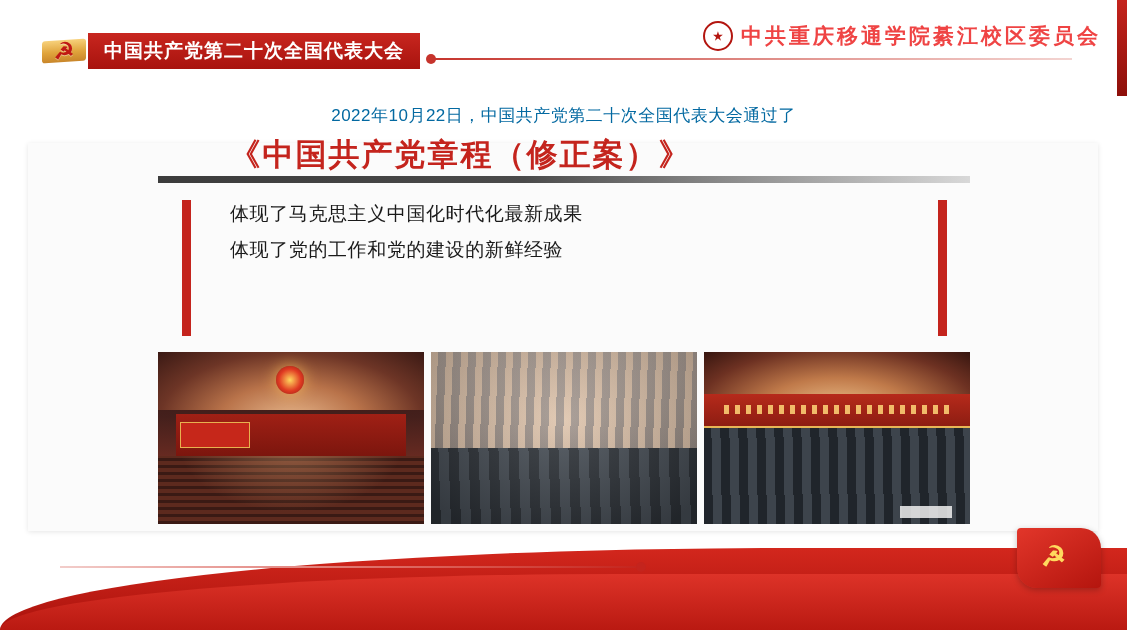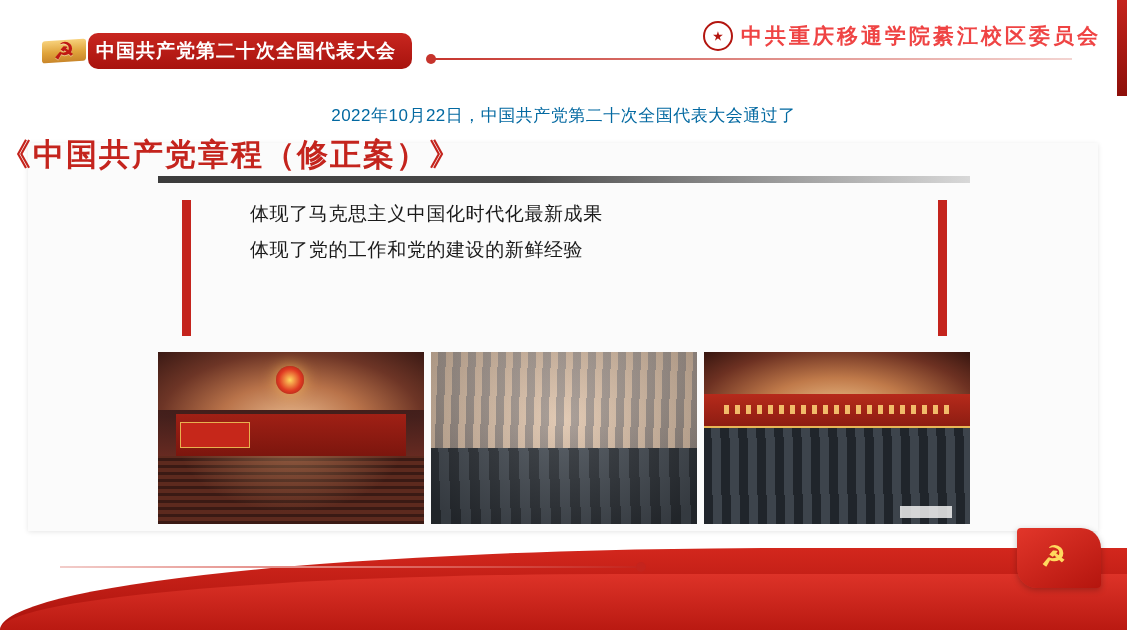--- a/index.html
+++ b/index.html
@@ -54,25 +54,24 @@
     text-align: center;
     font-weight: bold;
     text-shadow: 0 1px 0 rgba(255,255,255,.4);
   }
   .header-title-box {
     background: linear-gradient(180deg,#c8261f 0%, #a8130e 100%);
     color: #ffffff;
     font-size: 19px;
     font-weight: bold;
     letter-spacing: 1px;
-    padding: 6px 16px 7px 8px;
+    padding: 6px 16px 7px 16px;
     height: 36px;
     line-height: 23px;
     white-space: nowrap;
-    border-radius: 10px;
   }
   .header-rule {
     position: absolute;
     left: 432px; top: 58px;
     width: 640px; height: 2px;
     background: linear-gradient(90deg,#c6342c 0%, #e39a95 60%, #f3d4d1 100%);
   }
   .header-dot {
     position: absolute;
     left: 426px; top: 54px;
@@ -121,20 +120,21 @@
     width: 1127px;
     text-align: center;
     font-size: 17px;
     color: #0369a1;
     letter-spacing: .5px;
   }
   .main-title {
     position: absolute;
     left: 0; top: 134px;
     width: 921px;
+    text-align: center;
     font-size: 31px;
     font-weight: bold;
     color: #c4241d;
     letter-spacing: 2px;
     font-family: "DejaVu Serif", serif;
   }
 
   
   .card {
     position: absolute;
@@ -154,21 +154,21 @@
   .bullets {
     position: absolute;
     left: 182px; top: 196px;
     width: 790px;
   }
   .bullet-row {
     position: relative;
     height: 36px;
     display: flex;
     align-items: center;
-    padding-left: 68px;
+    padding-left: 48px;
     font-size: 19px;
     color: #1a1a1a;
     letter-spacing: .6px;
   }
   .bar-left {
     position: absolute;
     left: 182px; top: 200px;
     width: 9px; height: 136px;
     background: #c4241d;
   }

